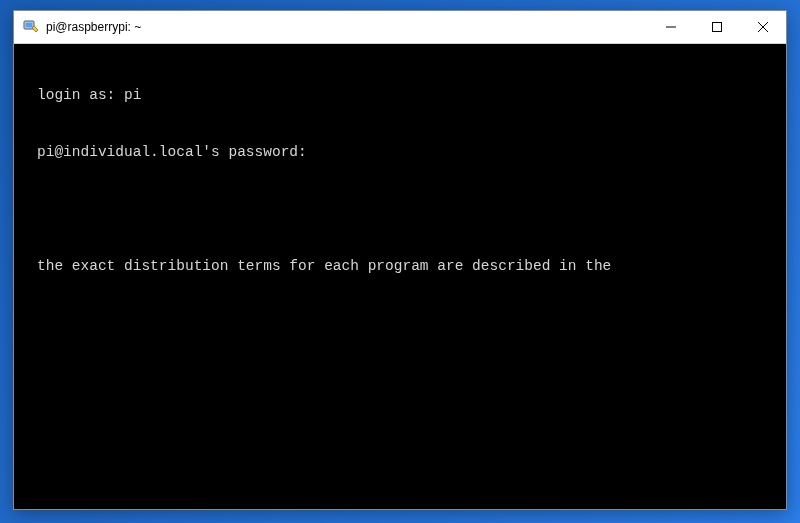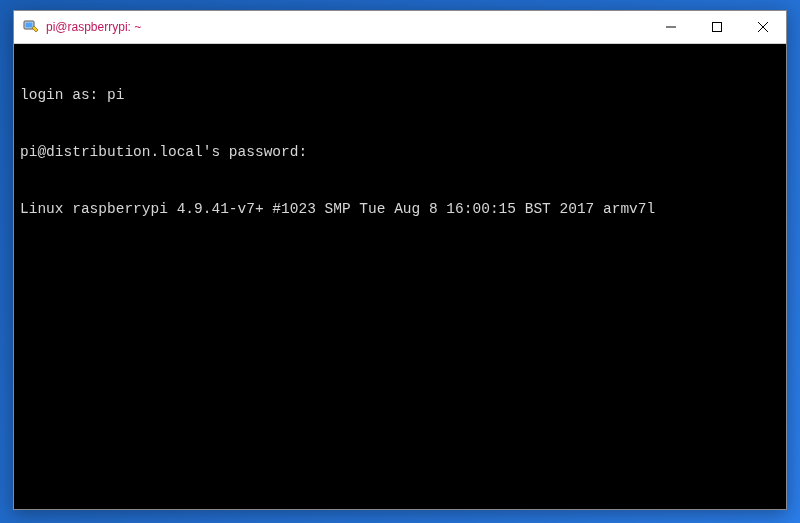--- a/index.html
+++ b/index.html
@@ -27,36 +27,36 @@
     border-bottom:1px solid #d0d0d0;
     user-select:none;
   }
   .titlebar .icon{
     width:18px;height:18px;margin:0 6px 0 8px;
     display:flex;align-items:center;justify-content:center;
   }
   .titlebar .title{
     flex:1;
     font-size:12px;
-    color:#be185d;
+    color:#000000;
   }
   .winbtn{
     width:46px;height:32px;
     display:flex;align-items:center;justify-content:center;
     color:#000;
   }
   .winbtn svg{display:block;}
   .terminal{
     flex:1;
     background:#000;
     color:#d6d6d6;
     font-family:"Consolas","Courier New",monospace;
     font-size:14.5px;
     line-height:19px;
-    padding:4px 6px 6px 6px;
+    padding:4px 6px 6px 23px;
     overflow:hidden;
     white-space:pre-wrap;
     word-break:break-all;
   }
   .terminal .line{min-height:19px;}
 </style>
 </head>
 <body>
 
 <div class="window">
@@ -82,23 +82,23 @@
     </div>
     <div class="winbtn close">
       <svg width="10" height="10" viewBox="0 0 10 10">
           <path d="M0 0 L10 10 M10 0 L0 10" stroke="currentColor" stroke-width="1"></path>
         </svg>
     </div>
   </div>
 
   <div class="terminal">
     <div class="line">login as: pi</div>
-    <div class="line">pi@distribution.local's password:</div>
-    <div class="line">Linux raspberrypi 4.9.41-v7+ #1023 SMP Tue Aug 8 16:00:15 BST 2017 armv7l</div>
+    <div class="line">pi@individual.local's password:</div>
     <div class="line"></div>
+    <div class="line">the exact distribution terms for each program are described in the</div>
     <div class="line"></div>
     
     
     
     
     
     
     
 
     

